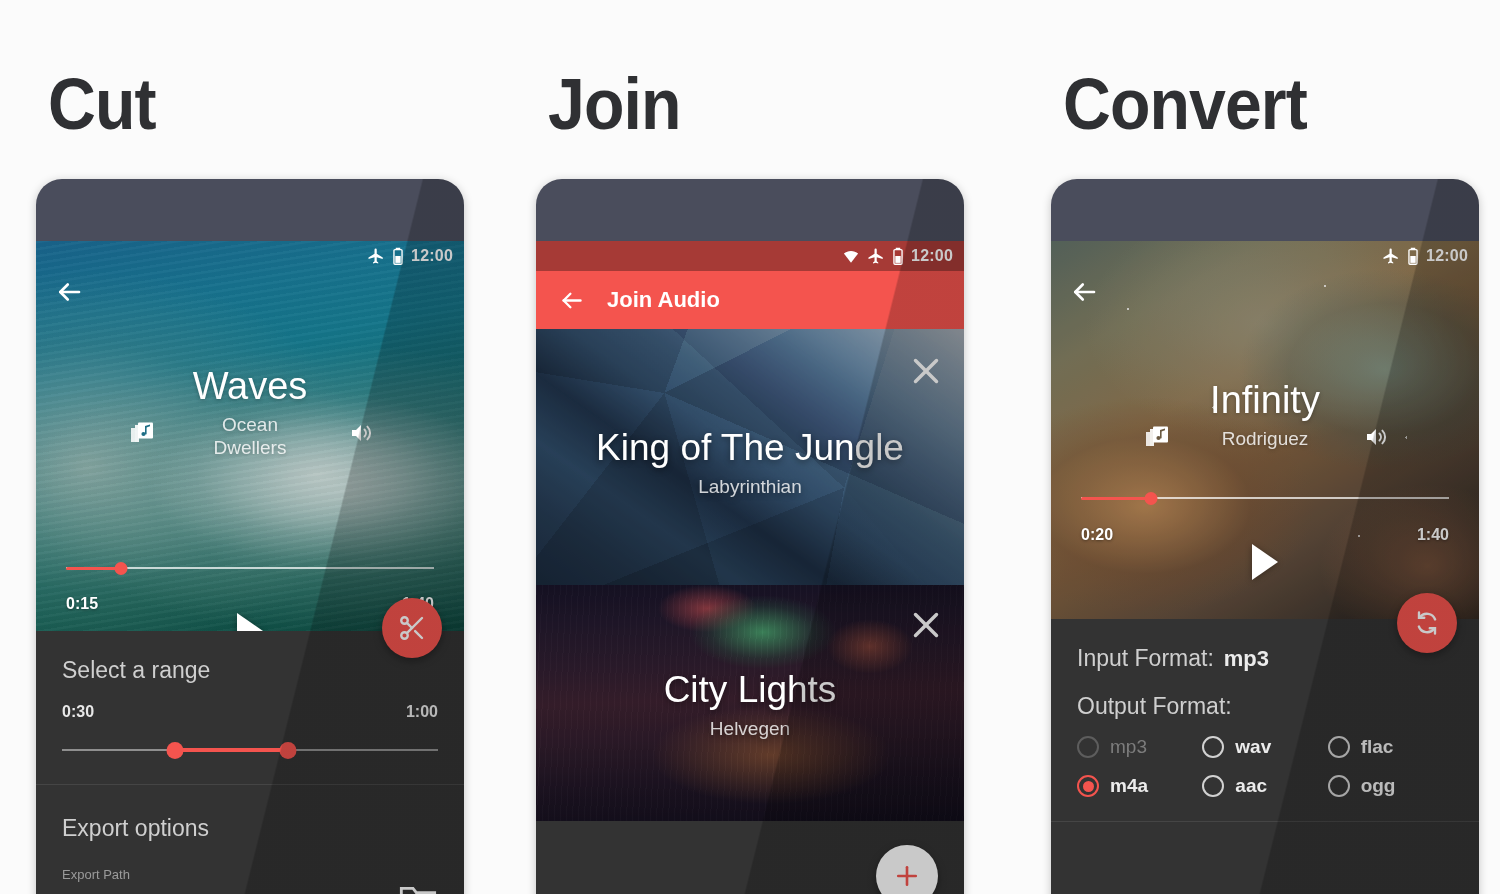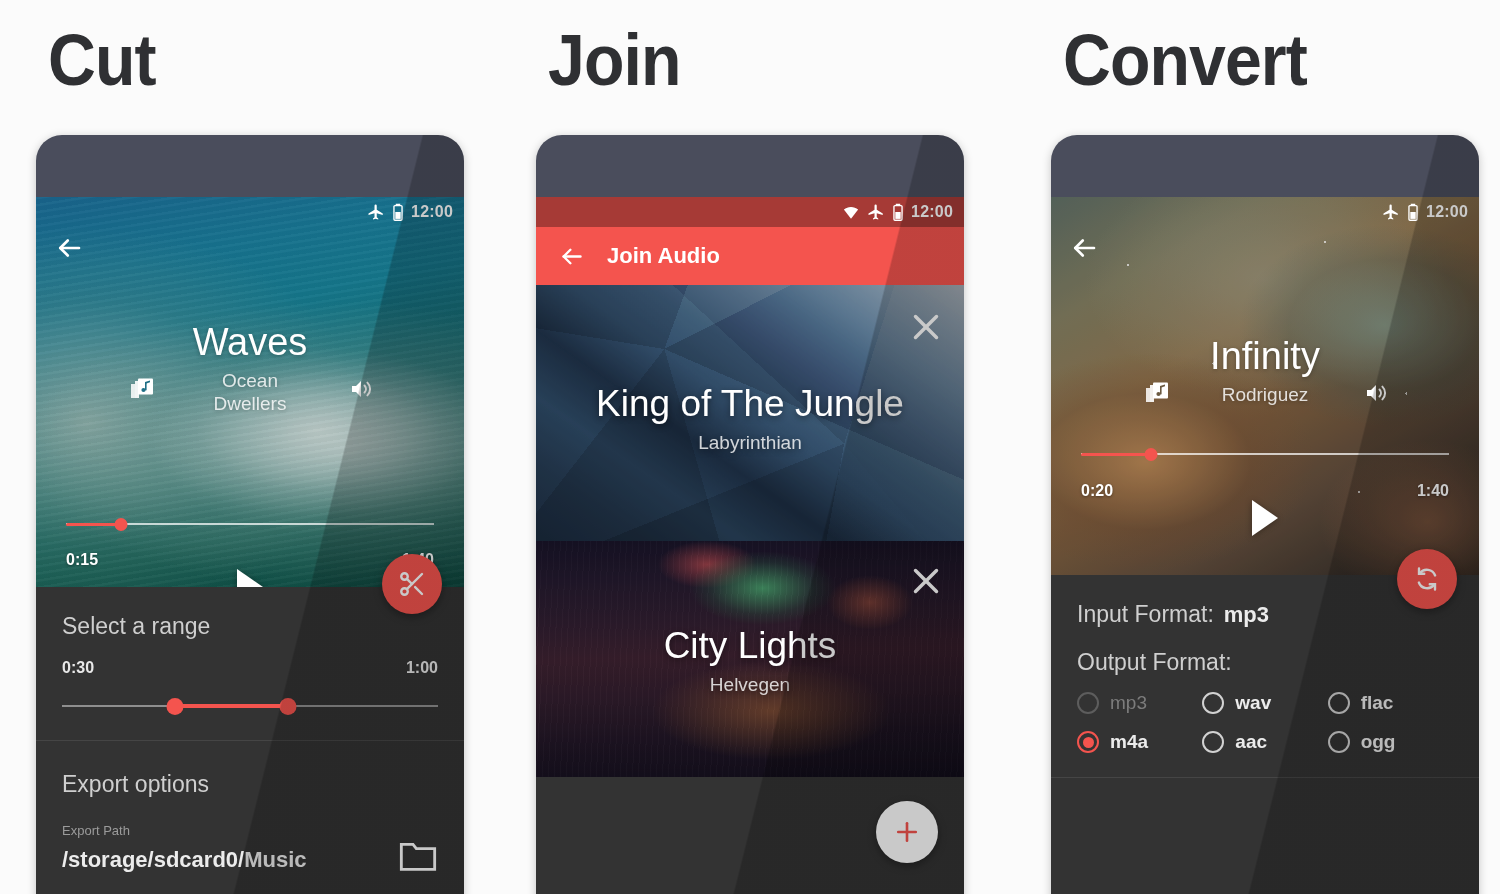--- a/index.html
+++ b/index.html
@@ -2,21 +2,21 @@
 <html><head>
 <meta charset="utf-8">
 <style>
   * { margin:0; padding:0; box-sizing:border-box; }
   html,body { width:1500px; height:894px; overflow:hidden; }
   body {
     background:#fbfbfb;
     font-family:"Liberation Sans", sans-serif;
     -webkit-font-smoothing:antialiased;
   }
-  .stage { position:relative; width:1500px; height:766px; }
+  .stage { position:relative; width:1500px; height:766px;margin-top:44px; }
 
   
   .panel { position:absolute; top:0; width:500px; height:894px; }
   .panel-cut     { left:0; }
   .panel-join    { left:500px; }
   .panel-convert { left:1015px; }
 
   .headline {
     position:absolute; left:48px; top:24px;
     font-size:72px; font-weight:bold; letter-spacing:-1px;

